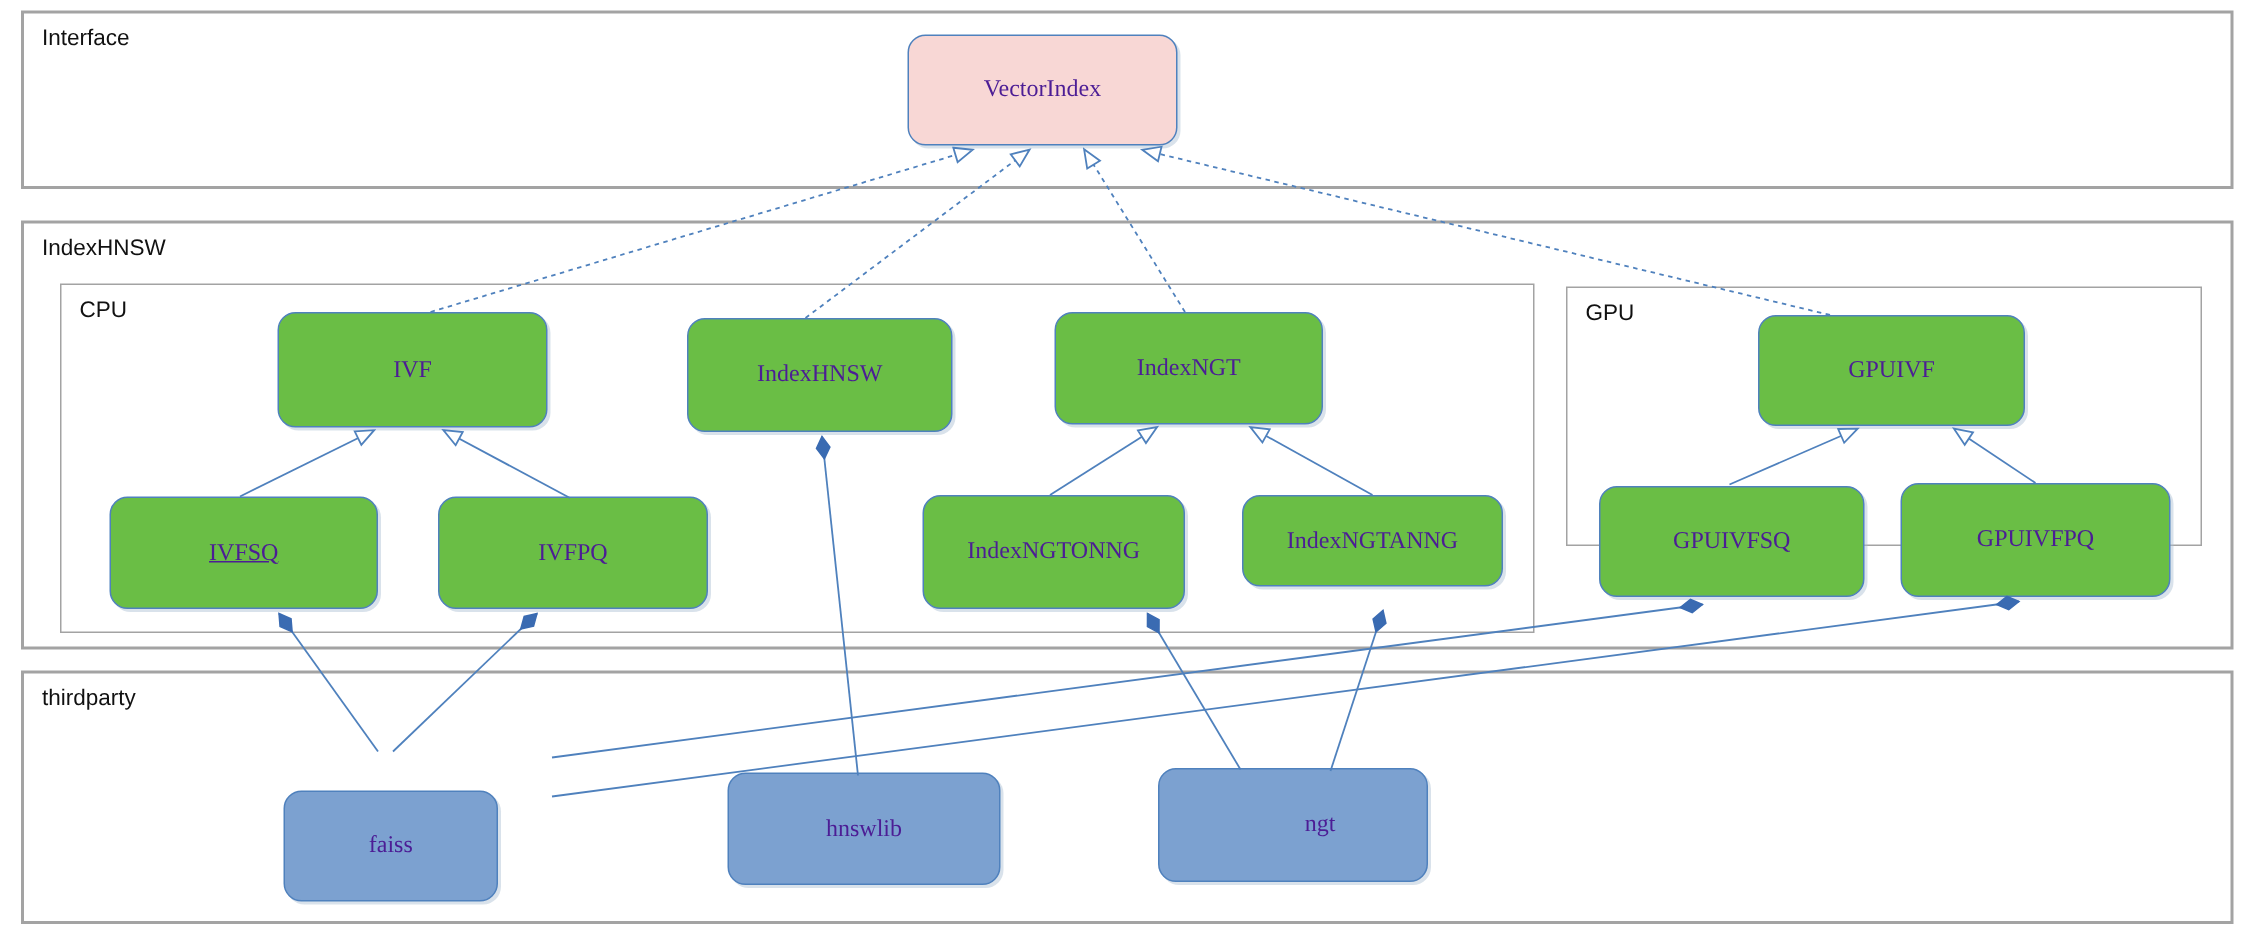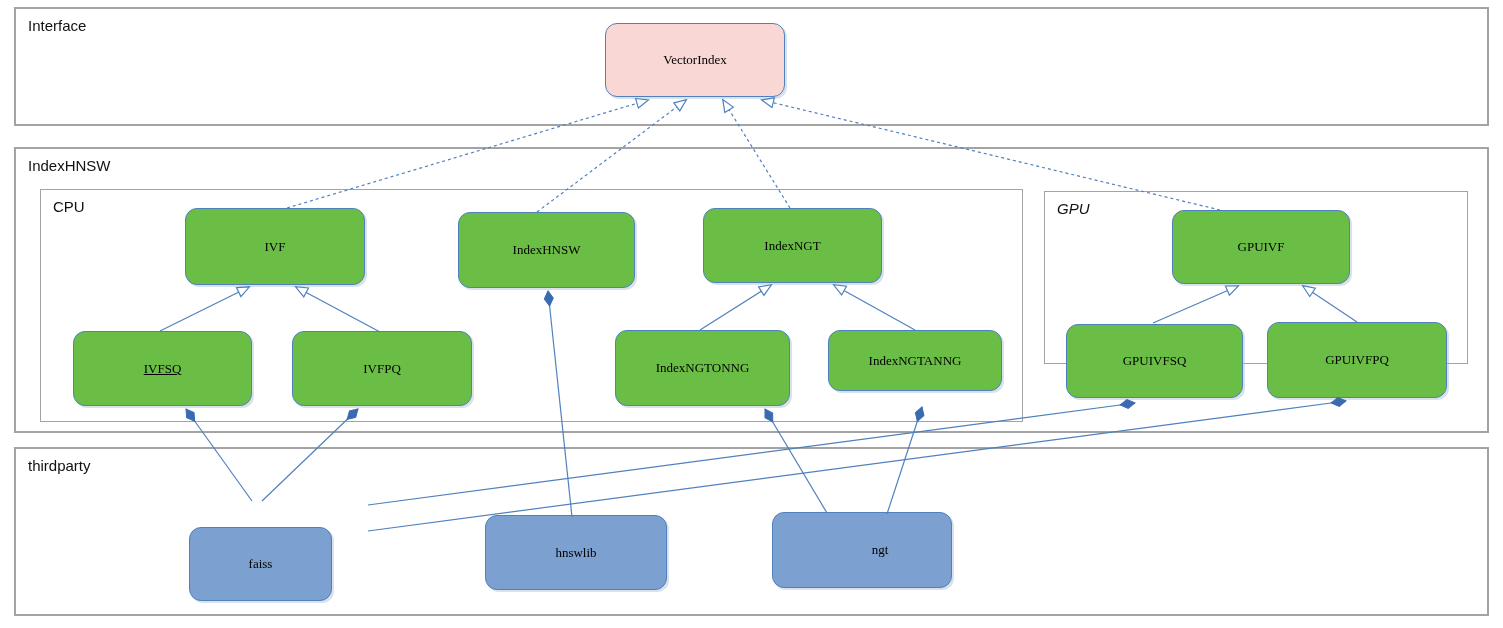--- a/index.html
+++ b/index.html
@@ -16,21 +16,21 @@
     position:absolute;top:8px;left:12px;font-size:15px;color:#111;
     font-family:"Liberation Sans",sans-serif;white-space:nowrap;
   }
   .container-label.squiggle{
     text-decoration-style:wavy;text-decoration-color:#cc0000;
     text-decoration-thickness:1px;text-underline-offset:3px;text-align:right;
   }
   .node{
     position:absolute;border:1.5px solid #4f81bd;border-radius:12px;box-sizing:border-box;
     display:flex;align-items:center;justify-content:center;
-    font-family:"Liberation Serif",serif;font-size:13px;color:#000000;
+    font-family:"Liberation Serif",serif;font-size:16px;color:#4c1d95;
     box-shadow:2px 2px 0 rgba(170,190,210,.45);
   }
   .node.green{background:#6abe45;}
   .node.pink{background:#f8d7d5;}
   .node.blue{background:#7ca1d0;}
   svg.edges{position:absolute;left:0;top:0;pointer-events:none;}
 </style>
 </head>
 <body>
 
@@ -41,21 +41,21 @@
   </div>
 
   <div class="container" style="left:14px;top:147px;width:1475px;height:286px;">
     <span class="container-label">IndexHNSW</span>
   </div>
 
   <div class="container thin" style="left:40px;top:189px;width:983px;height:233px;">
     <span class="container-label">CPU</span>
   </div>
 
-  <div class="container thin" style="left:1044px;top:191px;width:424px;height:173px;font-style:italic;">
+  <div class="container thin" style="left:1044px;top:191px;width:424px;height:173px;">
     <span class="container-label">GPU</span>
   </div>
 
   <div class="container" style="left:14px;top:447px;width:1475px;height:169px;">
     <span class="container-label squiggle">thirdparty</span>
   </div>
 
   <div class="node pink" style="left:605px;top:23px;width:180px;height:74px;">
     <span>VectorIndex</span>
   </div>

